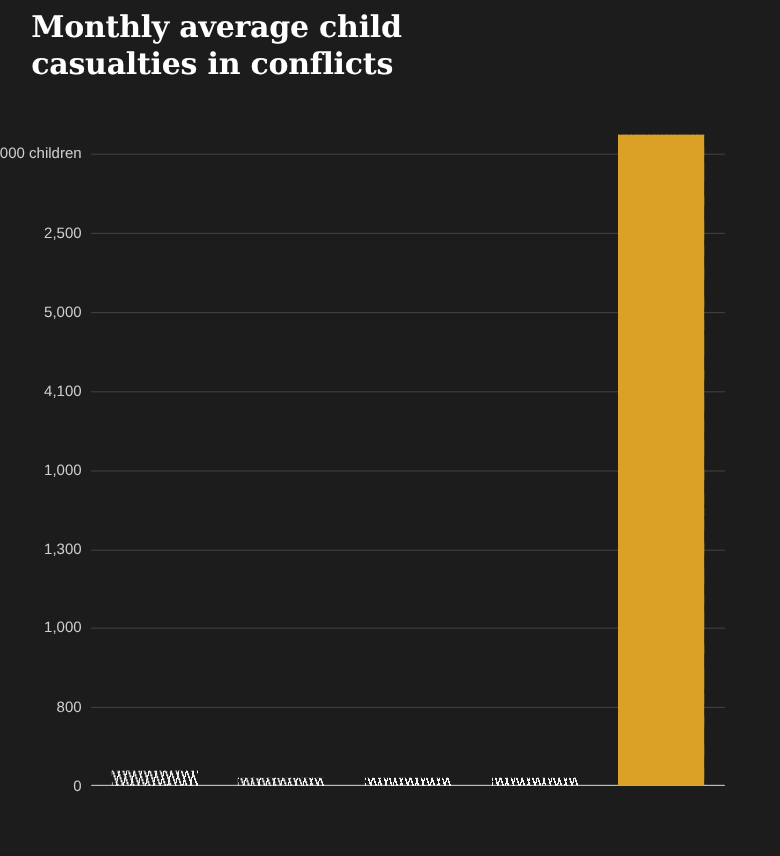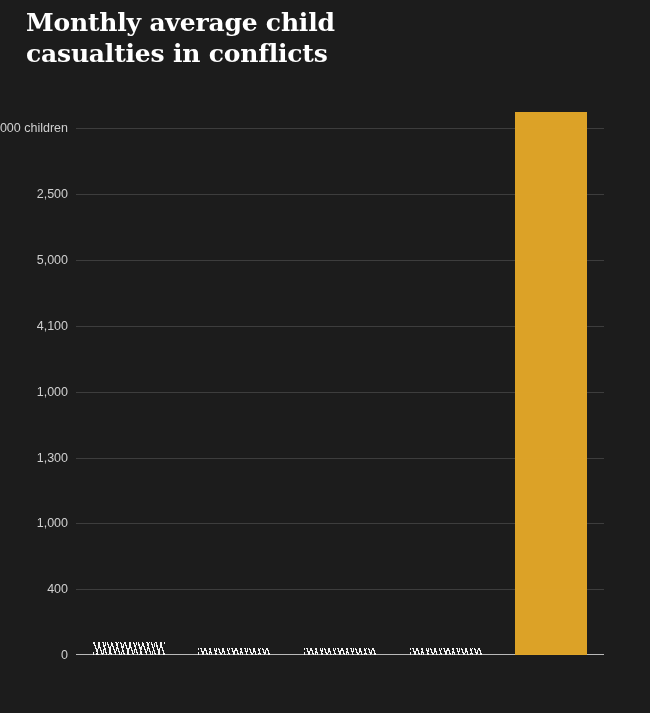--- a/index.html
+++ b/index.html
@@ -91,21 +91,21 @@
 
   <div class="title">Monthly average child casualties in conflicts</div>
 
   <div class="plot">
     <div id="grid-layer">
         <div class="ytick-wrap" style="bottom: 0px;">
           <div class="ytick">0</div>
         </div>
         <div class="ytick-wrap" style="bottom: 65.8182px;">
           <div class="gridline" style="top: 0px;"></div>
-          <div class="ytick">400</div>
+          <div class="ytick">800</div>
         </div>
         <div class="ytick-wrap" style="bottom: 131.636px;">
           <div class="gridline" style="top: 0px;"></div>
           <div class="ytick">1,000</div>
         </div>
         <div class="ytick-wrap" style="bottom: 197.455px;">
           <div class="gridline" style="top: 0px;"></div>
           <div class="ytick">1,300</div>
         </div>
         <div class="ytick-wrap" style="bottom: 263.273px;">

